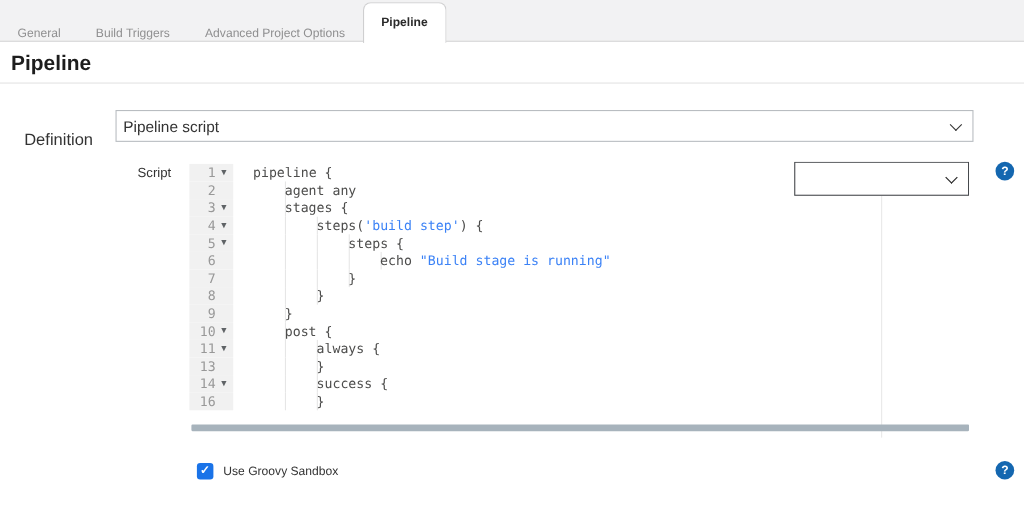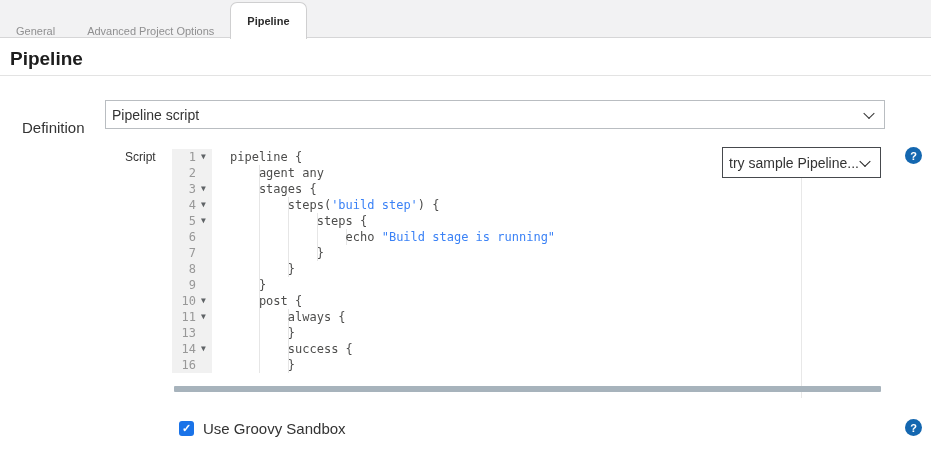--- a/index.html
+++ b/index.html
@@ -47,29 +47,30 @@
   
   .help{position:absolute;width:17px;height:17px;border-radius:50%;background:#1467b0;color:#fff;
         display:flex;align-items:center;justify-content:center;font-size:11px;font-weight:700;cursor:pointer;}
   .help-script{left:905px;top:147px;}
   .help-sandbox{left:905px;top:419px;}
 
   
   .checkbox{position:absolute;left:179px;top:421px;width:15px;height:15px;border-radius:3px;
             background:#1a73e8;color:#fff;display:flex;align-items:center;justify-content:center;
             font-size:11px;font-weight:700;line-height:15px;cursor:pointer;}
-  .sandbox-label{position:absolute;left:203px;top:421px;font-size:15px;line-height:16px;color:#333;}
+  .sandbox-label{position:absolute;left:203px;top:421px;font-size:11px;line-height:16px;color:#333;}
 </style>
 </head>
 <body>
 
 <div class="page">
 
   <div class="tabbar">
       <div class="tab">General</div>
+      <div class="tab">Build Triggers</div>
       <div class="tab">Advanced Project Options</div>
       <div class="tab active">Pipeline</div>
     </div>
 
   <div class="section-title">Pipeline</div>
   <div class="section-divider"></div>
 
   <div class="def-label">Definition</div>
   <div class="select-box def-select">
     <span>Pipeline script</span>
@@ -175,21 +176,20 @@
         <div class="ln">
           <div class="gut">
             <span class="num">16</span>
             <span class="fold"></span>
           </div>
           <span class="code"><span class="ig"></span><span class="ig"></span><span>}</span></span>
         </div>
       </div>
     <div class="hscroll"></div>
     <div class="select-box sample-select">
-      <span>try sample Pipeline...</span>
       <span class="chev"></span>
     </div>
   </div>
 
   <div class="help help-script">?</div>
 
   <div class="checkbox">
     <span>✓</span>
   </div>
   <div class="sandbox-label">Use Groovy Sandbox</div>

